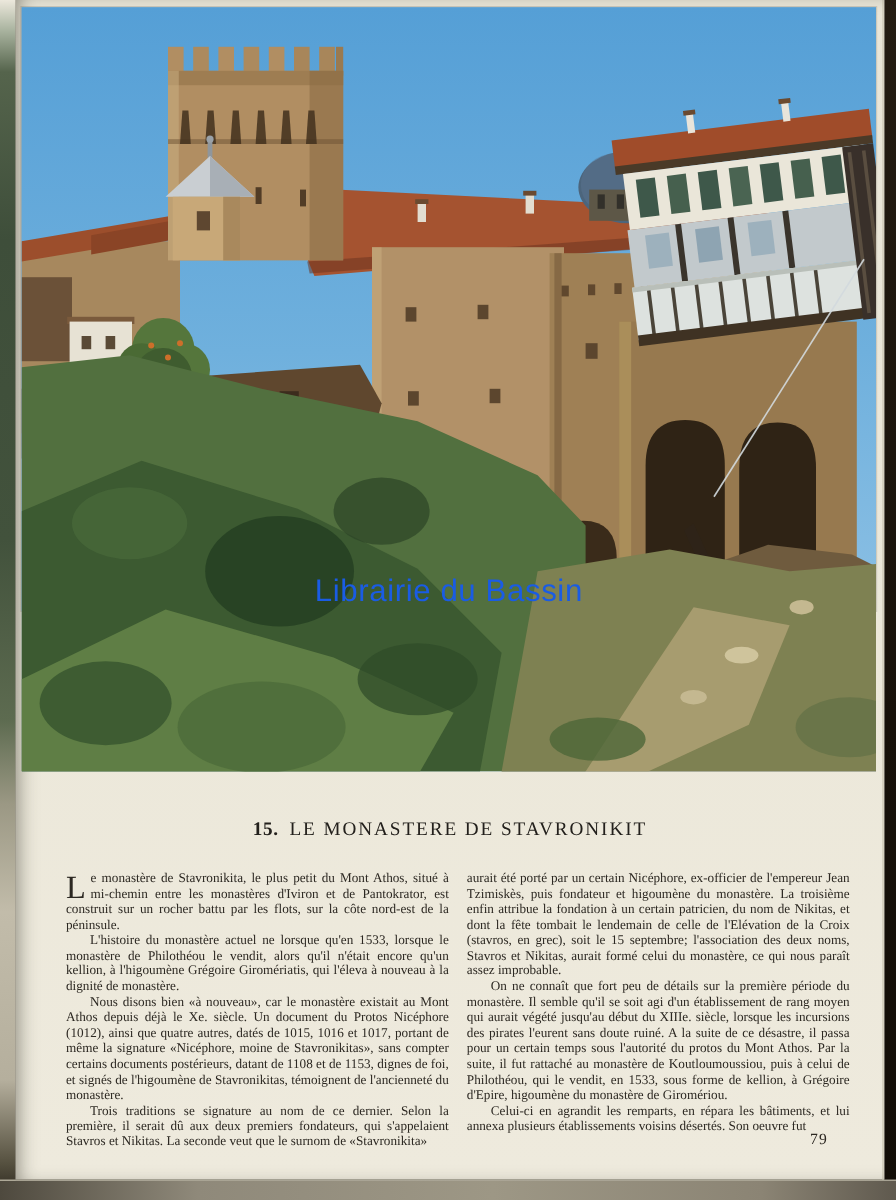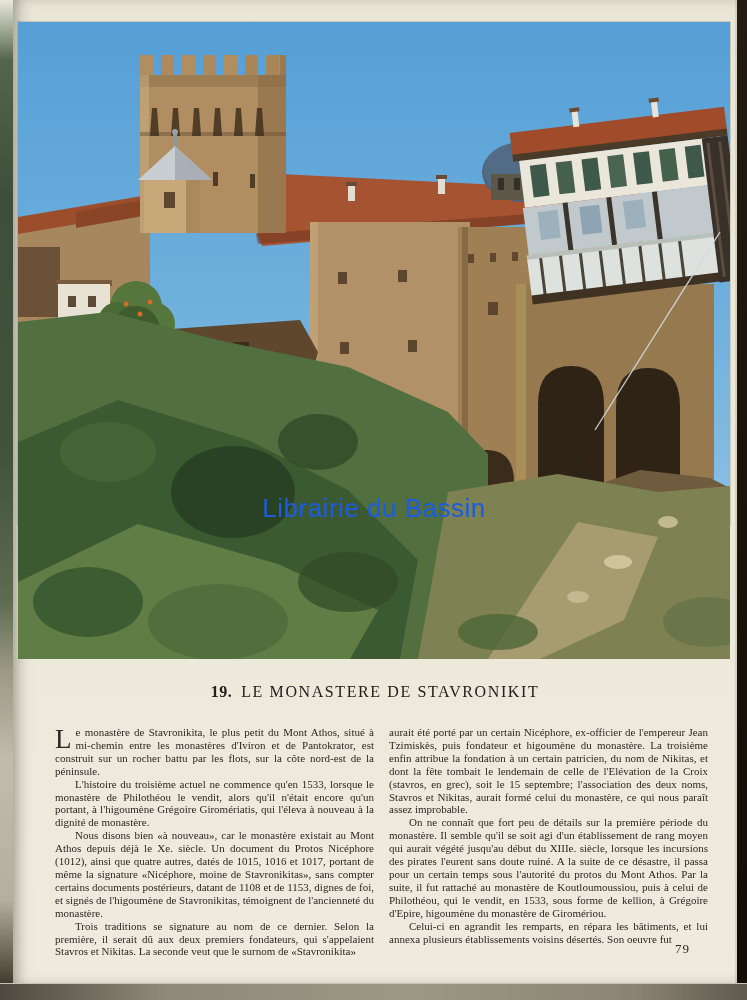--- a/index.html
+++ b/index.html
@@ -20,21 +20,21 @@
   }
 
   
   .page {
     position:absolute; left:13px; top:0; width:724px; height:983px;
     background:linear-gradient(180deg,#e9e5d7 0%, #ece8da 55%, #eeeadd 100%);
     box-shadow: inset 9px 0 16px -7px rgba(60,58,48,.55), inset -2px 0 0 #d8d3c2;
   }
 
   .photo {
-    position:absolute; left:5px; top:22px; width:712px; height:503px;
+    position:absolute; left:5px; top:6px; width:712px; height:503px;
     background:#6fa8d2;
     box-shadow:0 0 0 1px rgba(40,40,30,.15);
     text-align:center;
   }
   .photo svg { display:block; width:712px; height:637px; }
 
   .watermark {
     position:absolute; left:50%; bottom:1px; transform:translateX(-50%);
     font-family:"Liberation Sans","DejaVu Sans",sans-serif;
     font-size:26px; letter-spacing:.5px; white-space:nowrap;
@@ -280,27 +280,27 @@
 
         <g>
           <line x1="577" y1="408" x2="702" y2="210" stroke="#d3dade" stroke-width="1.4" opacity="0.9"></line>
         </g>
       </svg>
 
       <div class="watermark">Librairie du Bassin</div>
     </div>
 
     <div class="title">
-      <span class="num">19.</span><span>LE MONASTERE DE STAVRONIKIT</span>
+      <span class="num">15.</span><span>LE MONASTERE DE STAVRONIKIT</span>
     </div>
 
     <div class="columns">
       <div class="col">
           <p class="has-dropcap"><span class="dropcap">L</span><span>e monastère de Stavronikita, le plus petit du Mont Athos, situé à mi-chemin entre les monastères d'Iviron et de Pantokrator, est construit sur un rocher battu par les flots, sur la côte nord-est de la péninsule.</span></p>
-          <p class="indent"><span>L'histoire du troisième actuel ne commence qu'en 1533, lorsque le monastère de Philothéou le vendit, alors qu'il n'était encore qu'un </span><span class="it">portant</span><span>, à l'higoumène Grégoire Giromériatis, qui l'éleva à nouveau à la dignité de monastère.</span></p>
+          <p class="indent"><span>L'histoire du monastère actuel ne lorsque qu'en 1533, lorsque le monastère de Philothéou le vendit, alors qu'il n'était encore qu'un </span><span class="it">kellion</span><span>, à l'higoumène Grégoire Giromériatis, qui l'éleva à nouveau à la dignité de monastère.</span></p>
           <p class="indent"><span>Nous disons bien «à nouveau», car le monastère existait au Mont Athos depuis déjà le Xe. siècle. Un document du </span><span class="it">Protos</span><span> Nicéphore (1012), ainsi que quatre autres, datés de 1015, 1016 et 1017, portant de même la signature «Nicéphore, moine de Stavronikitas», sans compter certains documents postérieurs, datant de 1108 et de 1153, dignes de foi, et signés de l'higoumène de Stavronikitas, témoignent de l'ancienneté du monastère.</span></p>
           <p class="indent"><span>Trois traditions se signature au nom de ce dernier. Selon la première, il serait dû aux deux premiers fondateurs, qui s'appelaient Stavros et Nikitas. La seconde veut que le surnom de «</span><span class="it">Stavronikita</span><span>»</span></p>
         </div>
       <div class="col">
           <p><span>aurait été porté par un certain Nicéphore, ex-officier de l'empereur Jean Tzimiskès, puis fondateur et higoumène du monastère. La troisième enfin attribue la fondation à un certain patricien, du nom de Nikitas, et dont la fête tombait le lendemain de celle de l'Elévation de la Croix </span><span class="it">(stavros,</span><span> en grec), soit le 15 septembre; l'association des deux noms, Stavros et Nikitas, aurait formé celui du monastère, ce qui nous paraît assez improbable.</span></p>
           <p class="indent"><span>On ne connaît que fort peu de détails sur la première période du monastère. Il semble qu'il se soit agi d'un établissement de rang moyen qui aurait végété jusqu'au début du XIIIe. siècle, lorsque les incursions des pirates l'eurent sans doute ruiné. A la suite de ce désastre, il passa pour un certain temps sous l'autorité du </span><span class="it">protos</span><span> du Mont Athos. Par la suite, il fut rattaché au monastère de Koutloumoussiou, puis à celui de Philothéou, qui le vendit, en 1533, sous forme de </span><span class="it">kellion,</span><span> à Grégoire d'Epire, higoumène du monastère de Giromériou.</span></p>
           <p class="indent"><span>Celui-ci en agrandit les remparts, en répara les bâtiments, et lui annexa plusieurs établissements voisins désertés. Son oeuvre fut</span></p>
         </div>
     </div>
 

